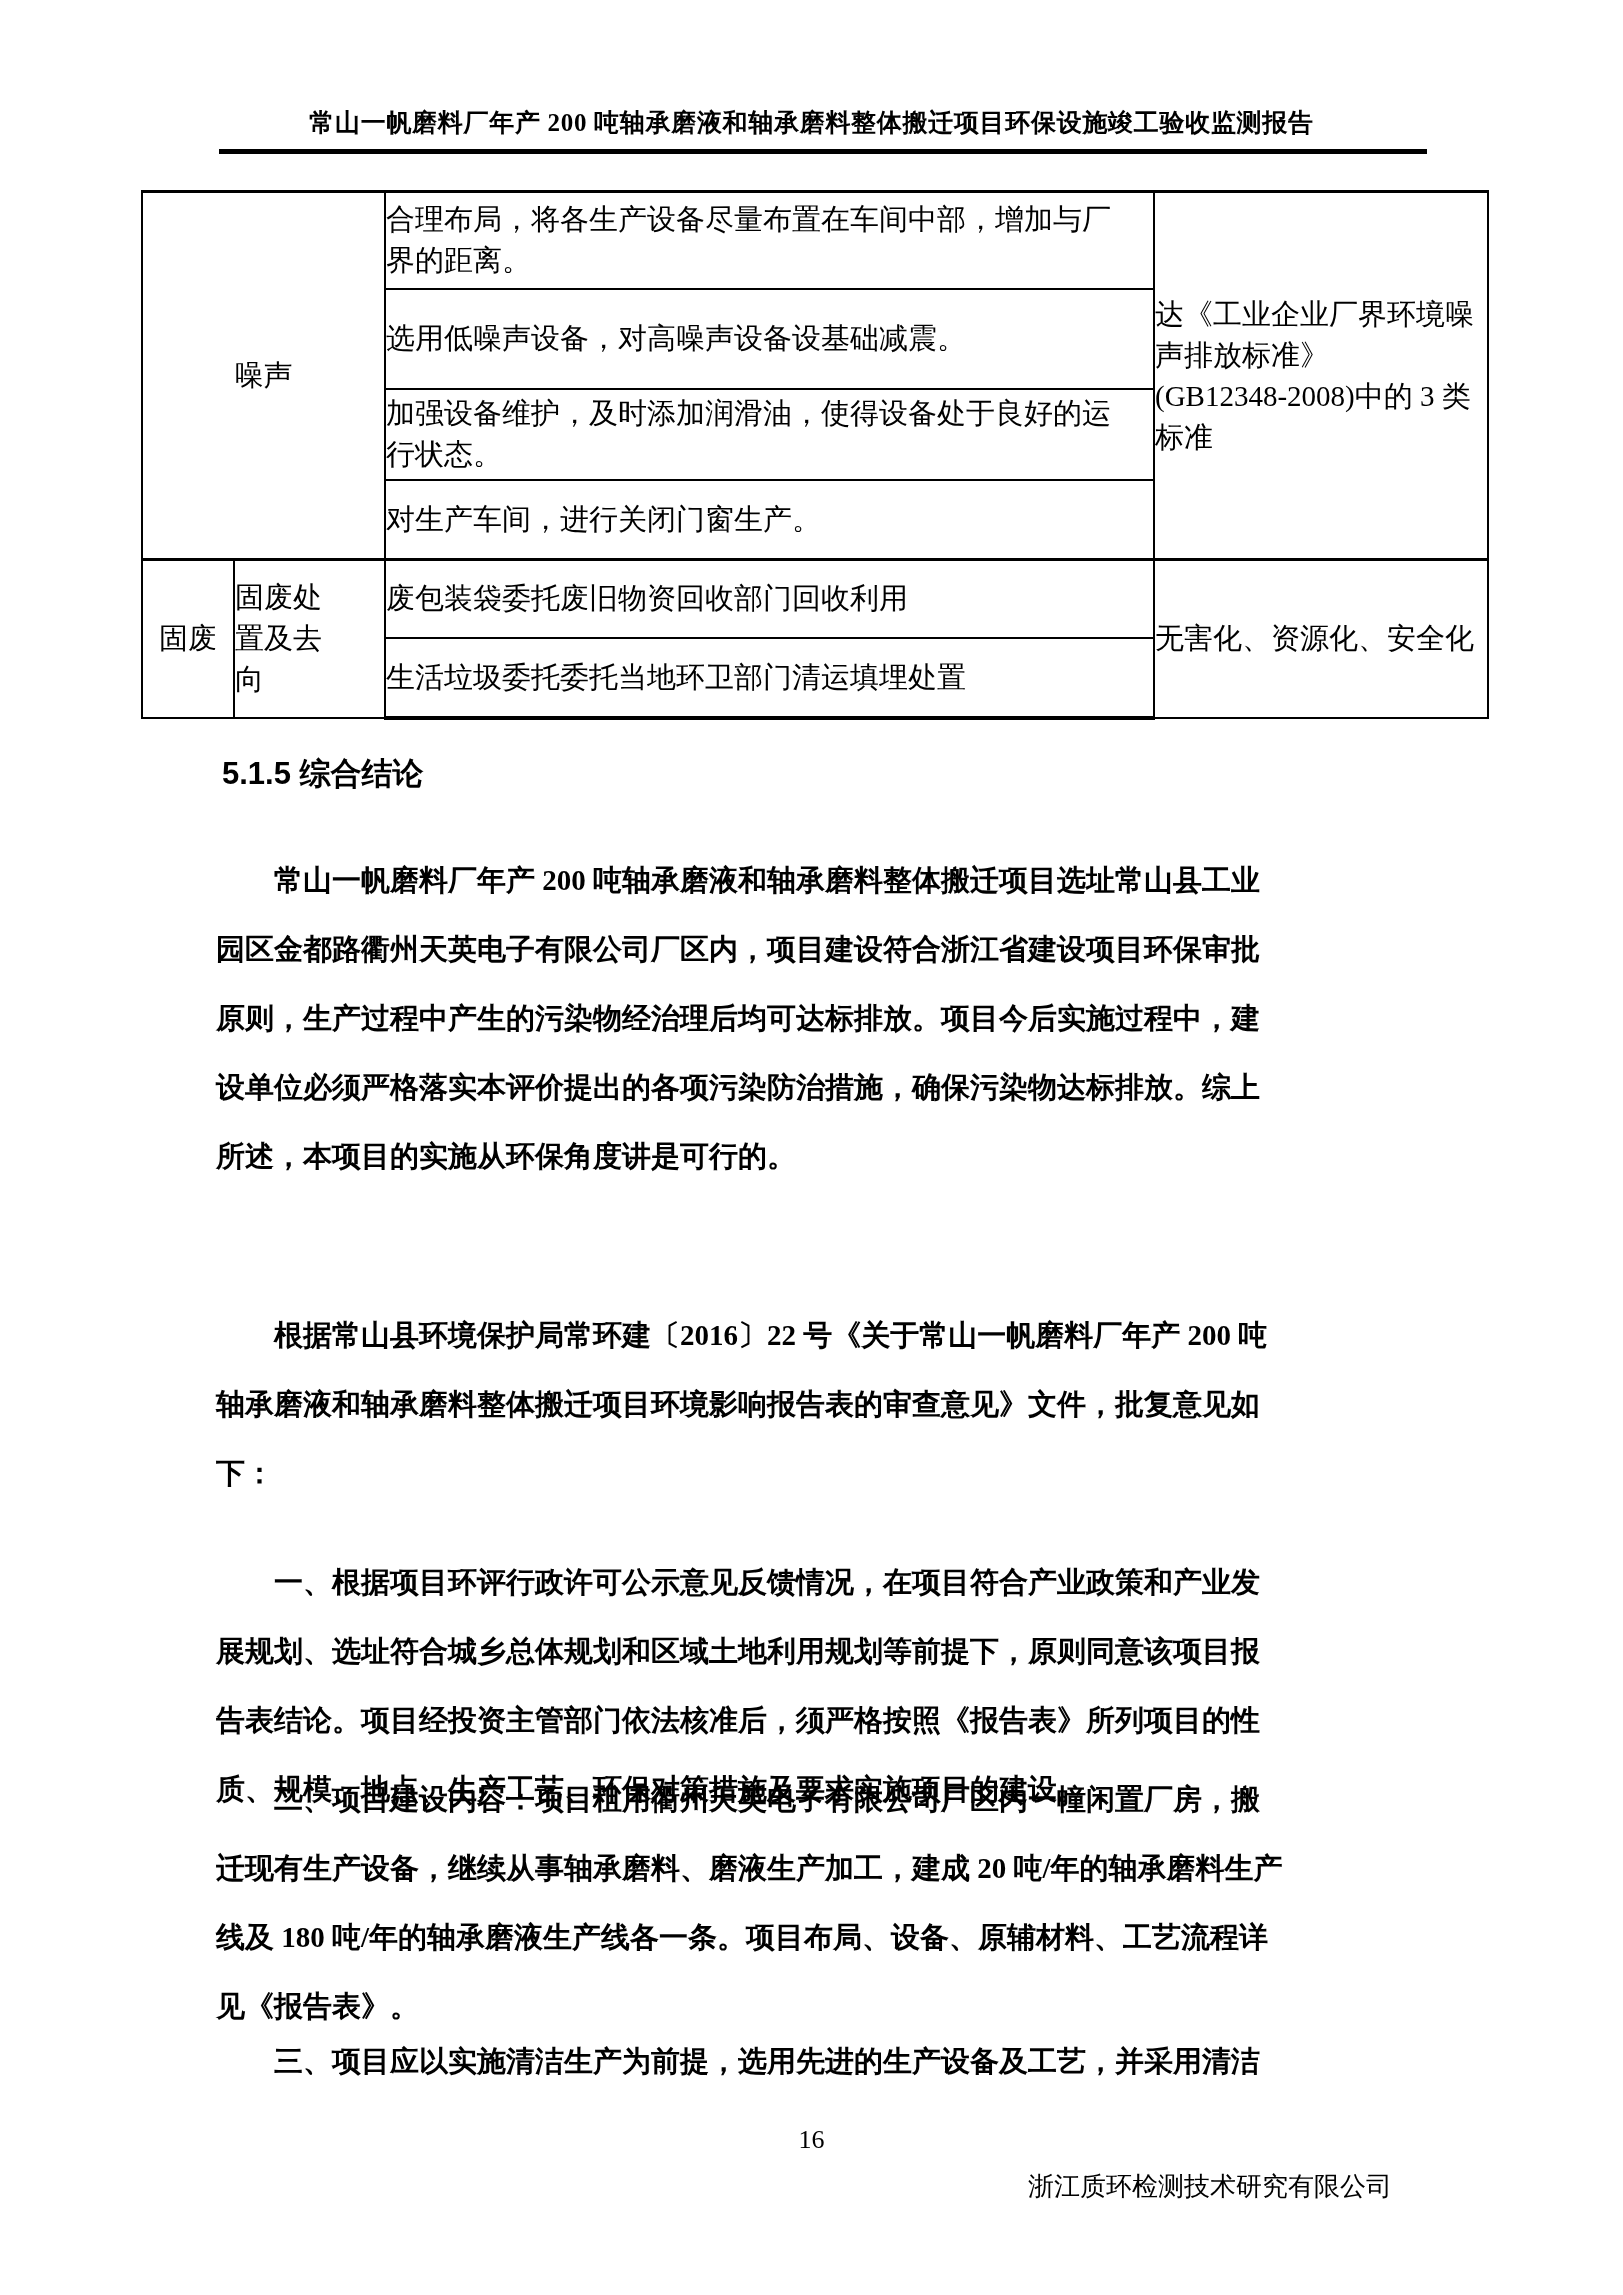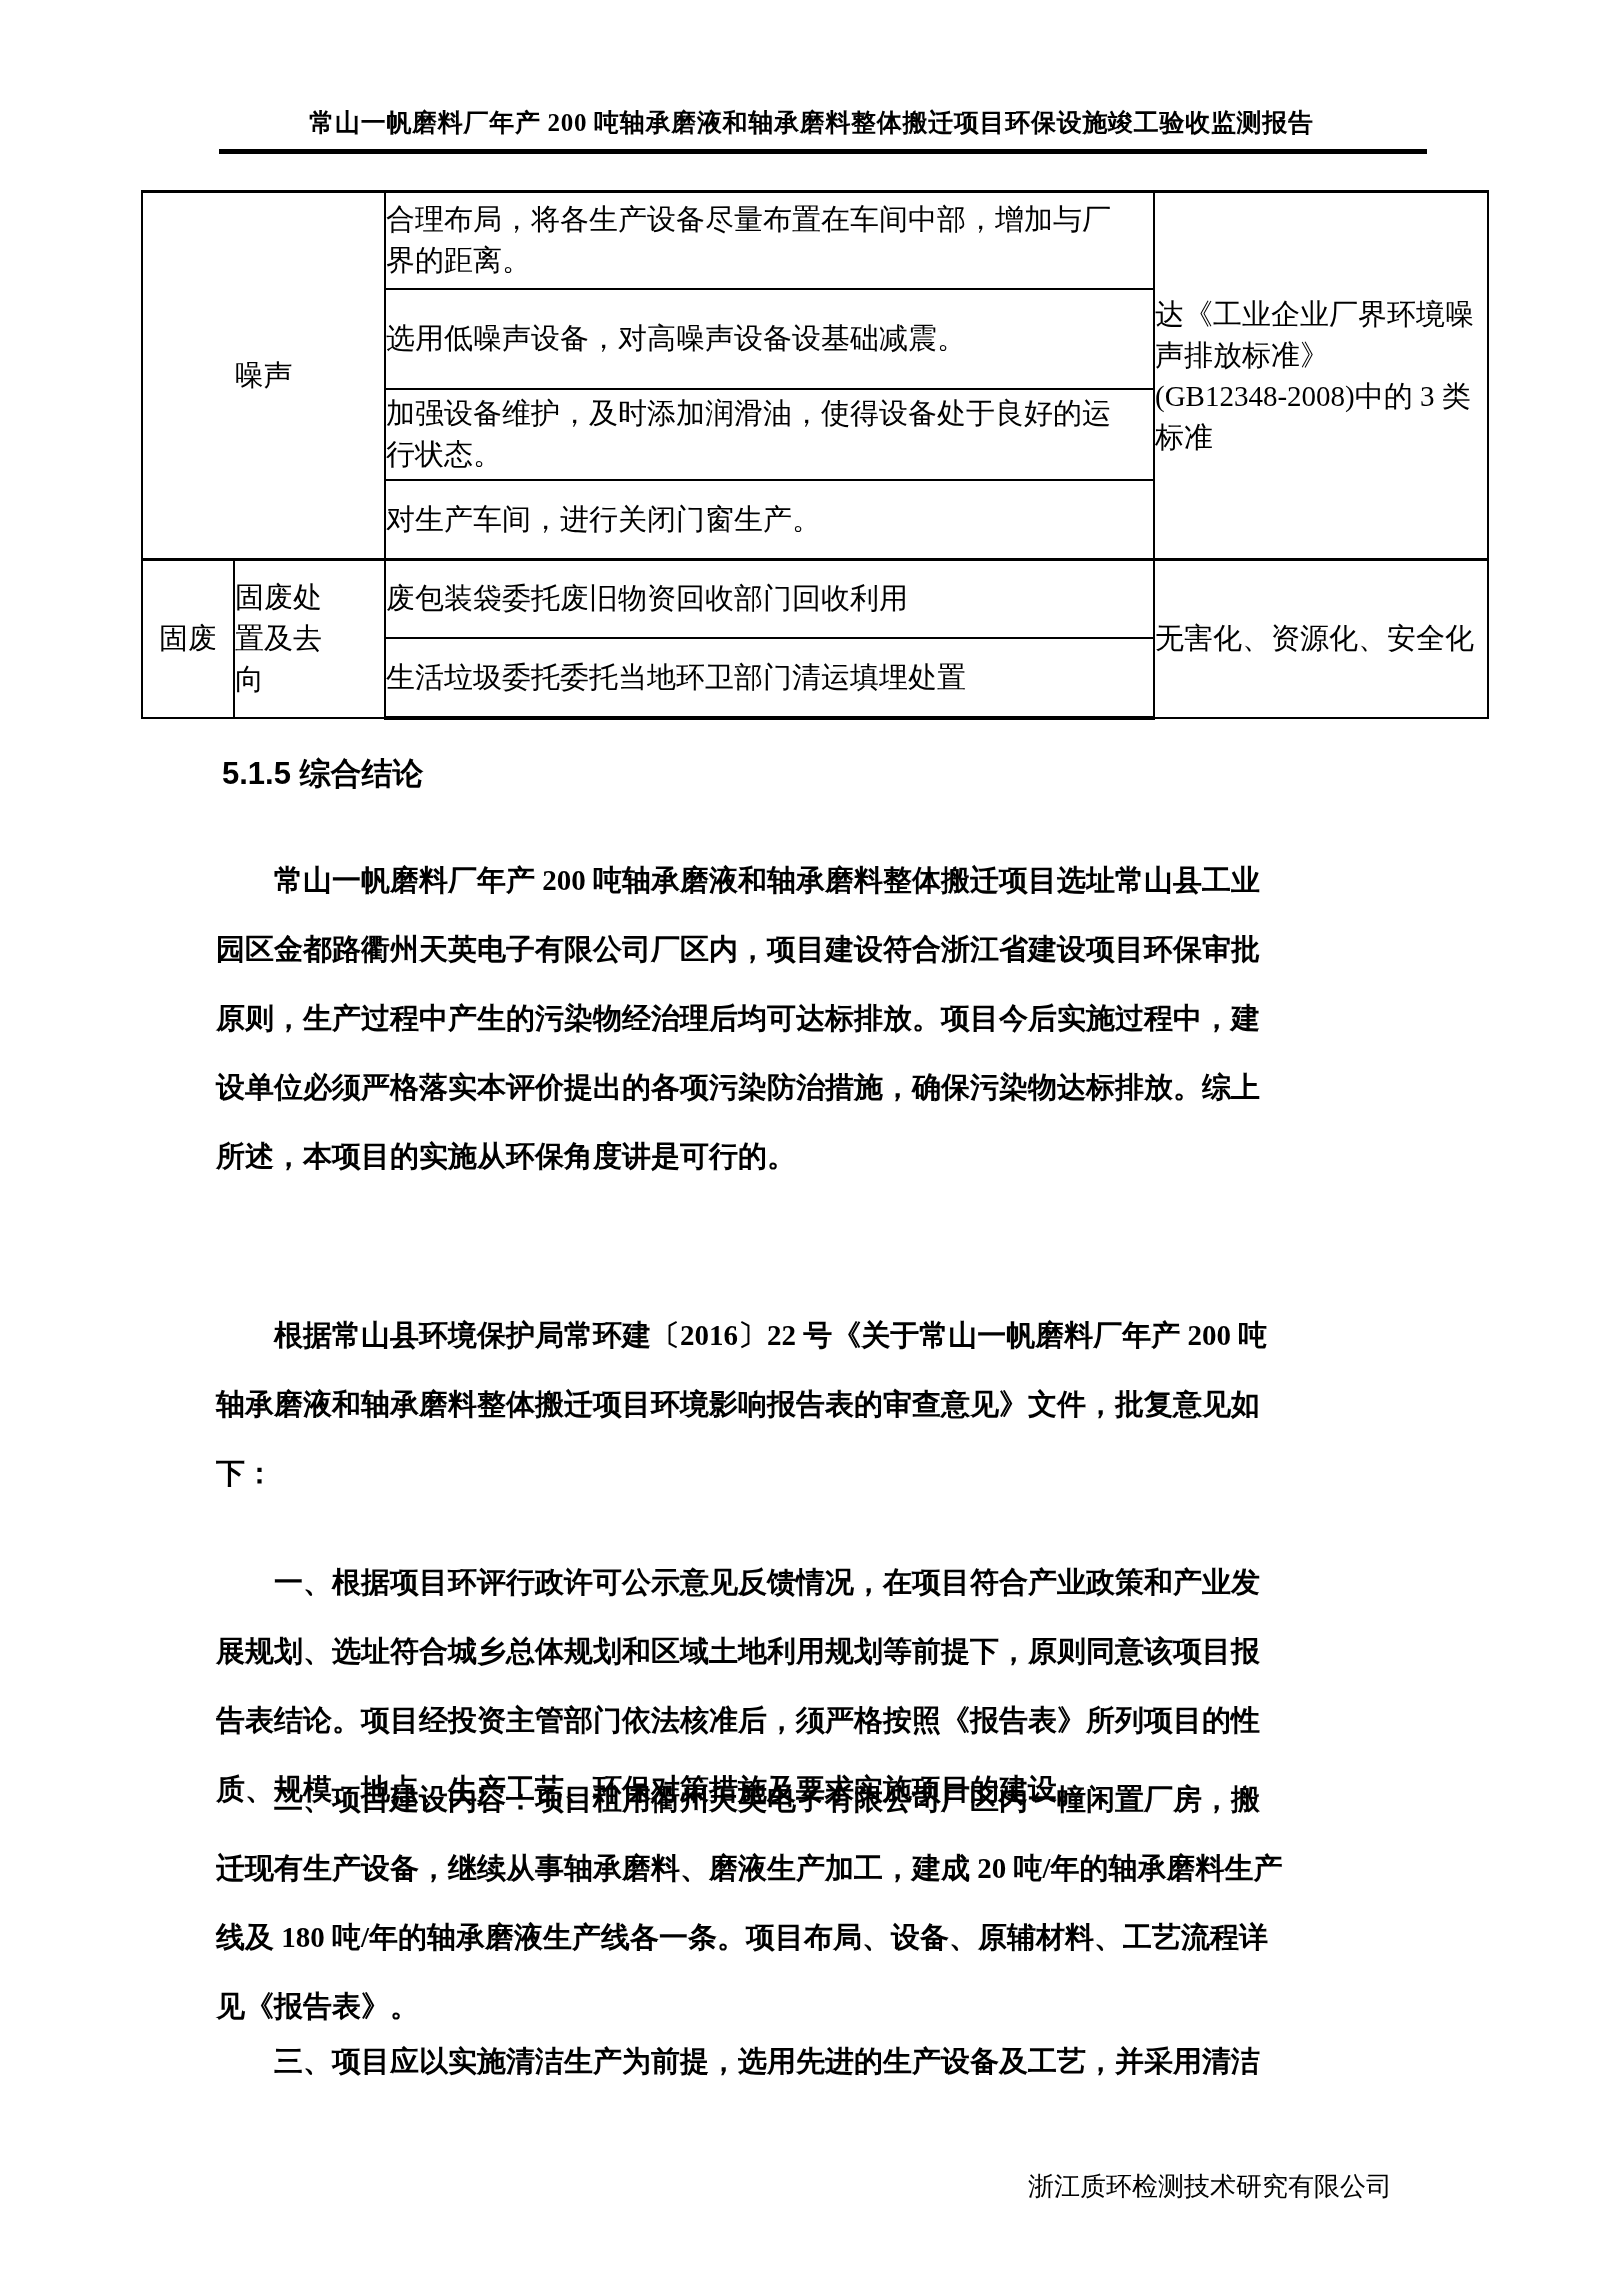--- a/index.html
+++ b/index.html
@@ -178,17 +178,18 @@
 告表结论。项目经投资主管部门依法核准后，须严格按照《报告表》所列项目的性
 质、规模、地点、生产工艺、环保对策措施及要求实施项目的建设。</div>
 
   <div class="para p52c">二、项目建设内容：项目租用衢州天英电子有限公司厂区内一幢闲置厂房，搬
 迁现有生产设备，继续从事轴承磨料、磨液生产加工，建成 20 吨/年的轴承磨料生产
 线及 180 吨/年的轴承磨液生产线各一条。项目布局、设备、原辅材料、工艺流程详
 见《报告表》。</div>
 
   <div class="para p52d">三、项目应以实施清洁生产为前提，选用先进的生产设备及工艺，并采用清洁</div>
 
+  <div class="footer-page">16</div>
 
   <div class="footer-company">浙江质环检测技术研究有限公司</div>
 
 </div>
 
 
 </body></html>

